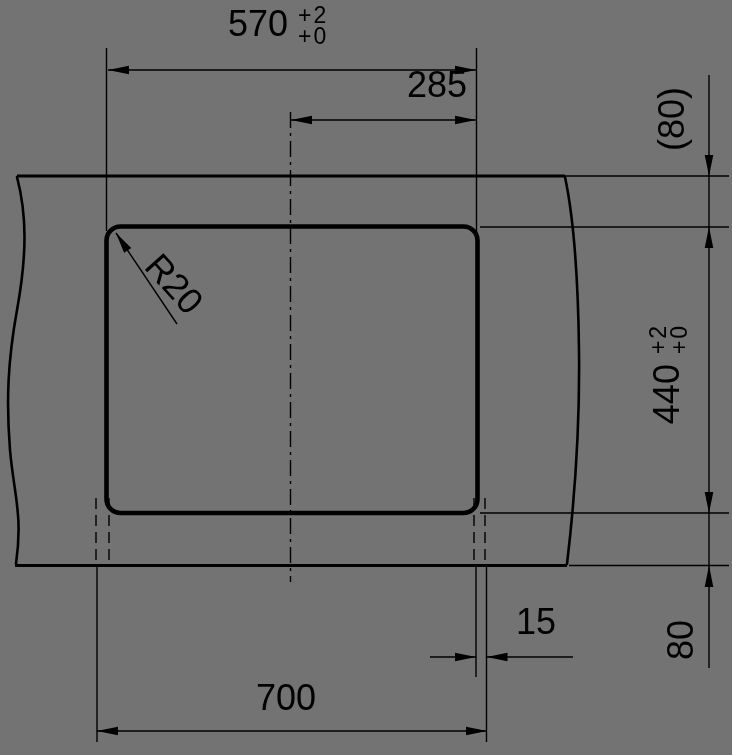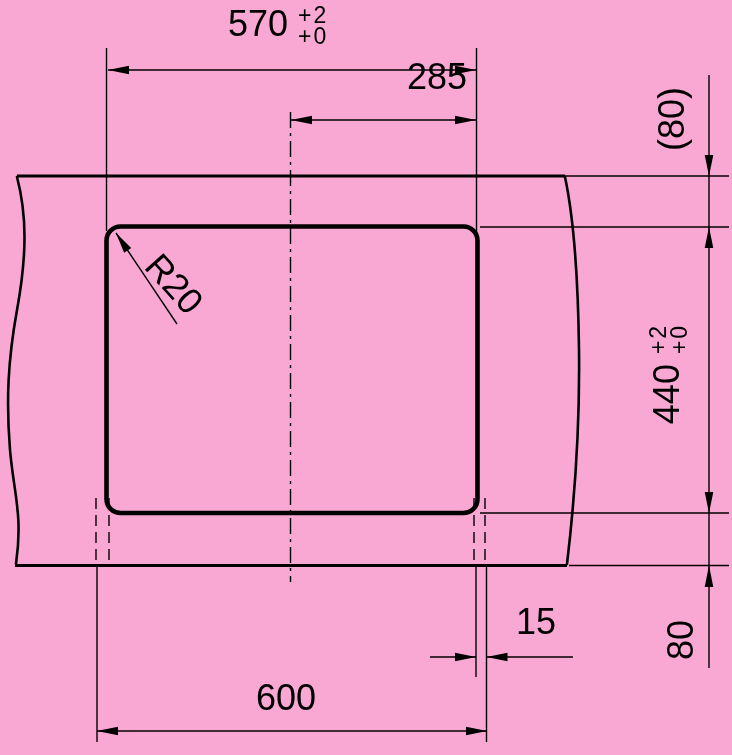--- a/index.html
+++ b/index.html
@@ -4,21 +4,21 @@
 <style>
   html, body {
     margin: 0;
     padding: 0;
     background: #ffffff;
   }
   #stage {
     position: relative;
     width: 732px;
     height: 755px;
-    background: #f9a8d4;
+    background: #737373;
     font-family: "Liberation Sans", sans-serif;
     color: #000000;
     overflow: hidden;
   }
   #drawing-svg {
     position: absolute;
     left: 0;
     top: 0;
   }
   .dim-label {
@@ -44,21 +44,21 @@
   }
   .rot-center {
     transform: translate(-50%, -50%) rotate(-90deg);
     transform-origin: center center;
   }
   .rot-r20 {
     transform: translate(-50%, -50%) rotate(48deg);
     transform-origin: center center;
   }
   #label-570 { left: 228px; top: 9px; }
-  #label-285 { left: 407px; top: 62px; }
+  #label-285 { left: 407px; top: 70px; }
   #label-r20 { left: 174px; top: 284px; }
   #label-80-top { left: 672px; top: 119px; }
   #label-440 { left: 671px; top: 374px; }
   #label-80-bottom { left: 681px; top: 640px; }
   #label-15 { left: 516px; top: 607px; text-align: center; }
   #label-600 { left: 256px; top: 683px; }
 </style>
 </head>
 <body>
 
@@ -152,16 +152,16 @@
 
   <div id="label-80-bottom" class="dim-label rot-center">
     <span class="main">80</span>
   </div>
 
   <div id="label-15" class="dim-label">
     <span class="main">15</span>
   </div>
 
   <div id="label-600" class="dim-label">
-    <span class="main">600</span>
+    <span class="main">700</span>
   </div>
 
 </div>
 
 </body></html>

